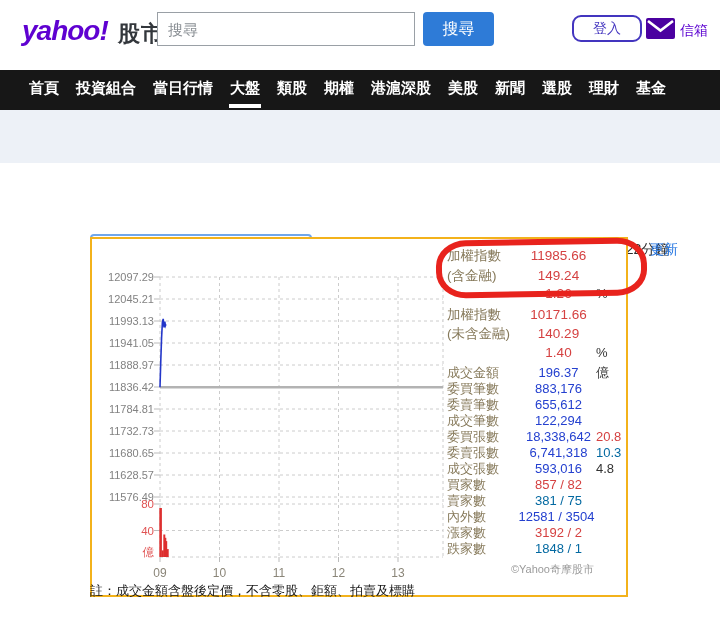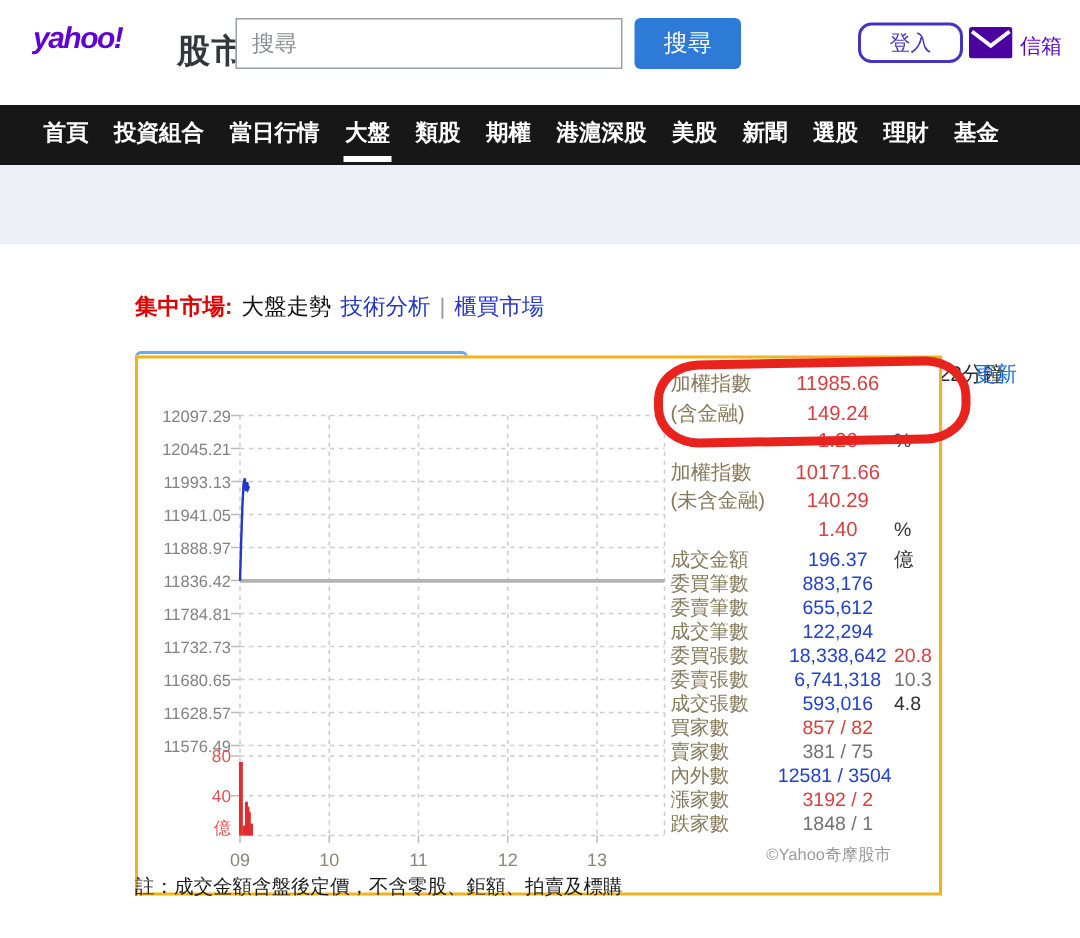--- a/index.html
+++ b/index.html
@@ -2,21 +2,21 @@
 <html><head>
 <meta charset="utf-8">
 <style>
   * { margin:0; padding:0; box-sizing:border-box; }
   body { font-family:"Liberation Sans", sans-serif; background:#fff; }
   #page { position:relative; width:720px; height:625px; background:#fff; overflow:hidden; }
 
   
   .header { position:absolute; left:0; top:0; width:720px; height:70px; background:#fff; }
   .logo { position:absolute; left:22px; top:15px; font-weight:bold; font-style:italic;
-          font-size:20px; color:#5f01d1; letter-spacing:-1px; }
+          font-size:28px; color:#5f01d1; letter-spacing:-1px; }
   .logo-suffix { position:absolute; left:118px; top:19px; font-weight:bold; font-style:normal;
           font-size:22px; color:#33373c; letter-spacing:1px; }
   .hdr-search { position:absolute; left:157px; top:12px; width:258px; height:34px;
           border:1px solid #9aa0a6; background:#fff; padding:0 10px; font-size:15px; color:#333;
           font-family:"Liberation Sans", sans-serif; }
   .hdr-search::placeholder { color:#8a8f94; }
   .hdr-search-btn { position:absolute; left:423px; top:12px; width:71px; height:34px;
           background:#2e7bd7; color:#fff; border:none; border-radius:4px; font-size:16px;
           font-family:"Liberation Sans", sans-serif; cursor:pointer; }
   .login-btn { position:absolute; left:572px; top:15px; width:70px; height:27px; background:#fff;
@@ -70,21 +70,21 @@
   .priceline { fill:none; stroke:#2336c9; stroke-width:1.6; }
 
   
   .panel { position:absolute; left:355px; top:8px; width:179px; }
   .p-row { display:flex; align-items:baseline; height:16px; font-size:13px; }
   .p-row.big { height:19.5px; font-size:13.5px; }
   .p-label { width:78px; color:#86795a; white-space:nowrap; }
   .p-value { flex:1; text-align:center; white-space:nowrap; }
   .p-extra { width:34px; padding-left:4px; white-space:nowrap; font-size:13px; }
   .c-red { color:#d54141; }
-  .c-green { color:#737373; }
+  .c-green { color:#0369a1; }
   .c-blue { color:#2440cf; }
   .c-dark { color:#333; }
   .copyright { margin-top:6px; text-align:right; padding-right:32px; font-size:11px; color:#9b9b9b; }
 
   
   .annotation { position:absolute; left:436px; top:239px; width:211px; height:58px;
           border:6px solid #e8231d; border-radius:30px / 26px; transform:rotate(-1deg);
           pointer-events:none; }
 
   
@@ -147,27 +147,20 @@
             <circle cx="1.5" cy="11" r="1.4" fill="#1a6fe0"></circle>
             <rect x="5" y="10" width="10" height="2" fill="#1a6fe0"></rect>
           </svg>
       </span>
       <span>台股代號查詢</span>
     </div>
     <div class="tb-countdown">距離台股收盤還有4小時22分鐘</div>
     <div class="tb-refresh">更新</div>
   </div>
 
-  <div class="section-line">
-    <span class="sec-market">集中市場:</span>
-    <span class="sec-current">大盤走勢</span>
-    <span class="sec-link">技術分析</span>
-    <span class="sec-sep">|</span>
-    <span class="sec-link">櫃買市場</span>
-  </div>
 
   <div class="chart-box">
     <svg id="chart-svg" width="534" height="356">
         <line x1="68" y1="38" x2="351" y2="38" class="grid"></line>
         <line x1="62" y1="38" x2="68" y2="38" class="tick"></line>
         <text x="62" y="42" class="ylab">12097.29</text>
         <line x1="68" y1="60" x2="351" y2="60" class="grid"></line>
         <line x1="62" y1="60" x2="68" y2="60" class="tick"></line>
         <text x="62" y="64" class="ylab">12045.21</text>
         <line x1="68" y1="82" x2="351" y2="82" class="grid"></line>

